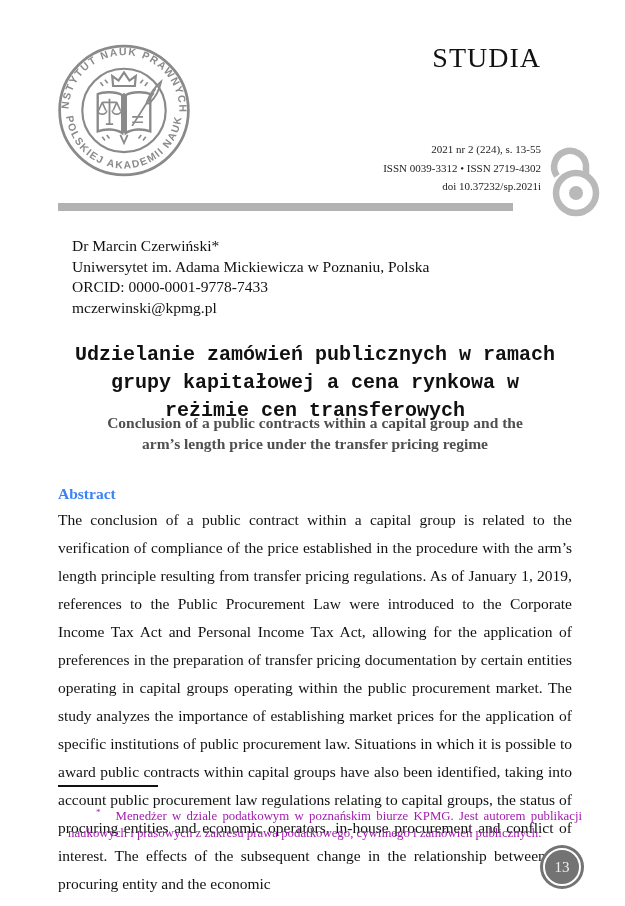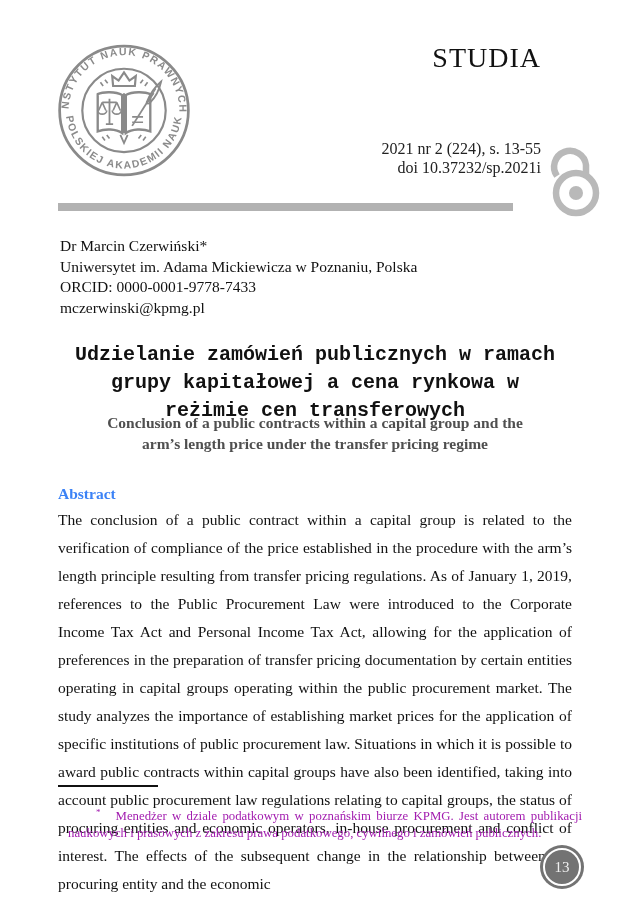--- a/index.html
+++ b/index.html
@@ -4,26 +4,26 @@
 <style>
   html,body{margin:0;padding:0;background:#ffffff;}
   .page{position:relative;width:625px;height:906px;background:#fff;overflow:hidden;
         font-family:"Liberation Serif", serif;color:#1a1a1a;}
 
   
   .logo{position:absolute;left:56px;top:36px;width:136px;height:158px;}
   .journal-title{position:absolute;top:42px;right:84px;text-align:right;
         font-size:28px;line-height:31px;letter-spacing:1px;color:#111;}
   .journal-meta{position:absolute;top:140px;right:84px;text-align:right;
-        font-size:16px;line-height:18.6px;color:#222;}
+        font-size:11px;line-height:18.6px;color:#222;}
   .oa-icon{position:absolute;left:546px;top:138px;width:56px;height:80px;}
   .header-bar{position:absolute;left:58px;top:203px;width:455px;height:8px;background:#b2b2b2;}
 
   
-  .author{position:absolute;left:60px;top:236px;font-size:15.5px;line-height:20.6px;color:#111;}
+  .author{position:absolute;left:72px;top:236px;font-size:15.5px;line-height:20.6px;color:#111;}
 
   
   .title-pl{position:absolute;left:58px;top:341px;width:514px;text-align:center;
         font-size:20px;line-height:28px;font-weight:bold;color:#111;font-family:Liberation Mono, monospace;}
   .title-pl .inner{display:inline-block;max-width:482px;}
   .title-en{position:absolute;left:58px;top:413px;width:514px;text-align:center;
         font-size:15.5px;line-height:20.5px;font-weight:bold;color:#4f4f4f;}
   .title-en .inner{display:inline-block;max-width:426px;}
 
   
@@ -86,20 +86,21 @@
       <textPath href="#arcBottom" startOffset="50%" text-anchor="middle">POLSKIEJ AKADEMII NAUK</textPath>
     </text>
   </svg>
 
   <div class="journal-title">
     <div>STUDIA</div>
   </div>
 
   <div class="journal-meta">
     <div>2021 nr 2 (224), s. 13-55</div>
+    <div>ISSN 0039-3312 • ISSN 2719-4302</div>
     <div>doi 10.37232/sp.2021i</div>
   </div>
 
   <svg class="oa-icon" viewBox="0 0 56 80">
     <g stroke="#b9b9b9" fill="none" stroke-width="6.5">
       <path d="M 11 38 A 16 16 0 1 1 40 27 L 40 36"></path>
       <circle cx="30" cy="55" r="20"></circle>
     </g>
     <circle cx="30" cy="55" r="7" fill="#b9b9b9"></circle>
   </svg>

